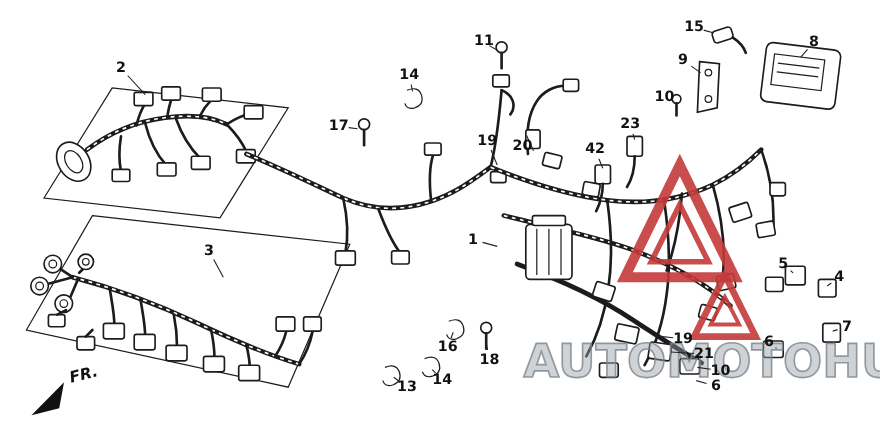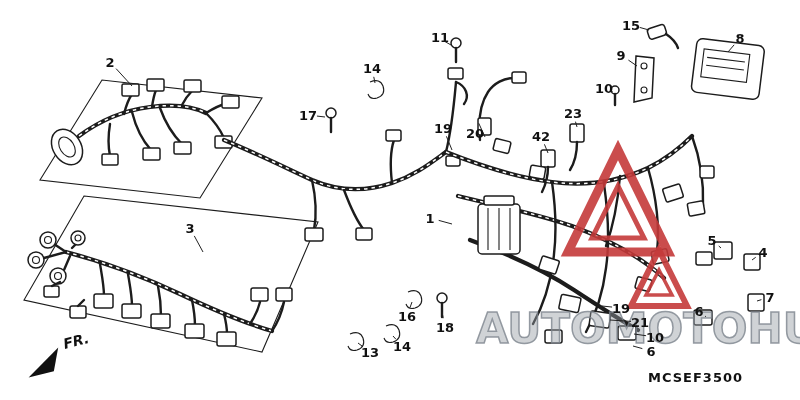--- a/index.html
+++ b/index.html
@@ -281,14 +281,13 @@
       <div class="callout" style="left: 573px; top: 113px;">23</div>
     </div>
 
   <div class="fr">
     <svg width="42" height="34">
       <polygon points="2,32 38,10 28,32" fill="#111"></polygon>
     </svg>
     <span class="fr-text">FR.</span>
   </div>
 
-  <div class="part-code">MCSEF3500</div>
 </div>
 
 </body></html>

